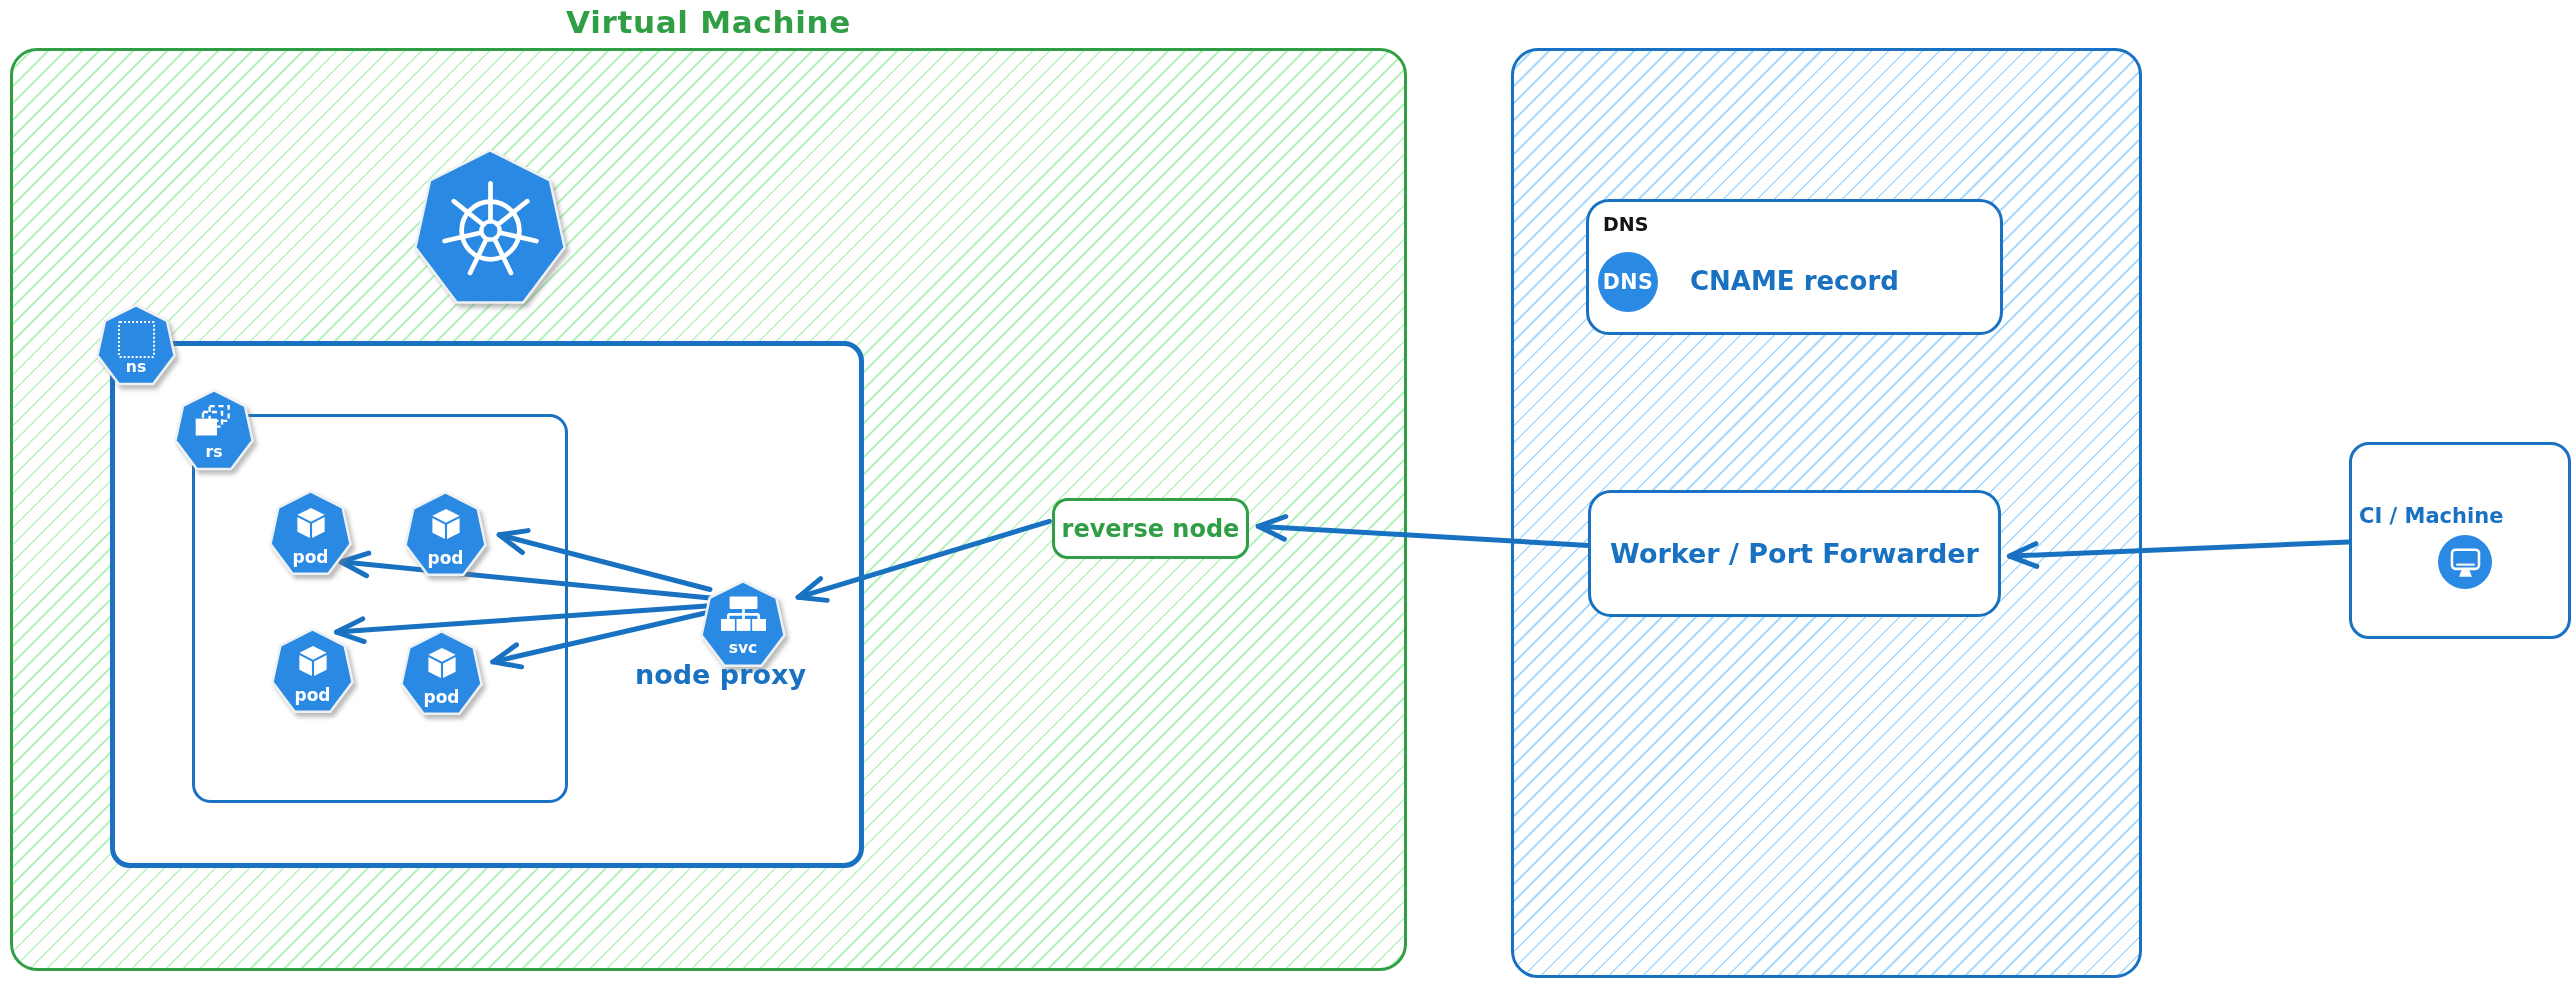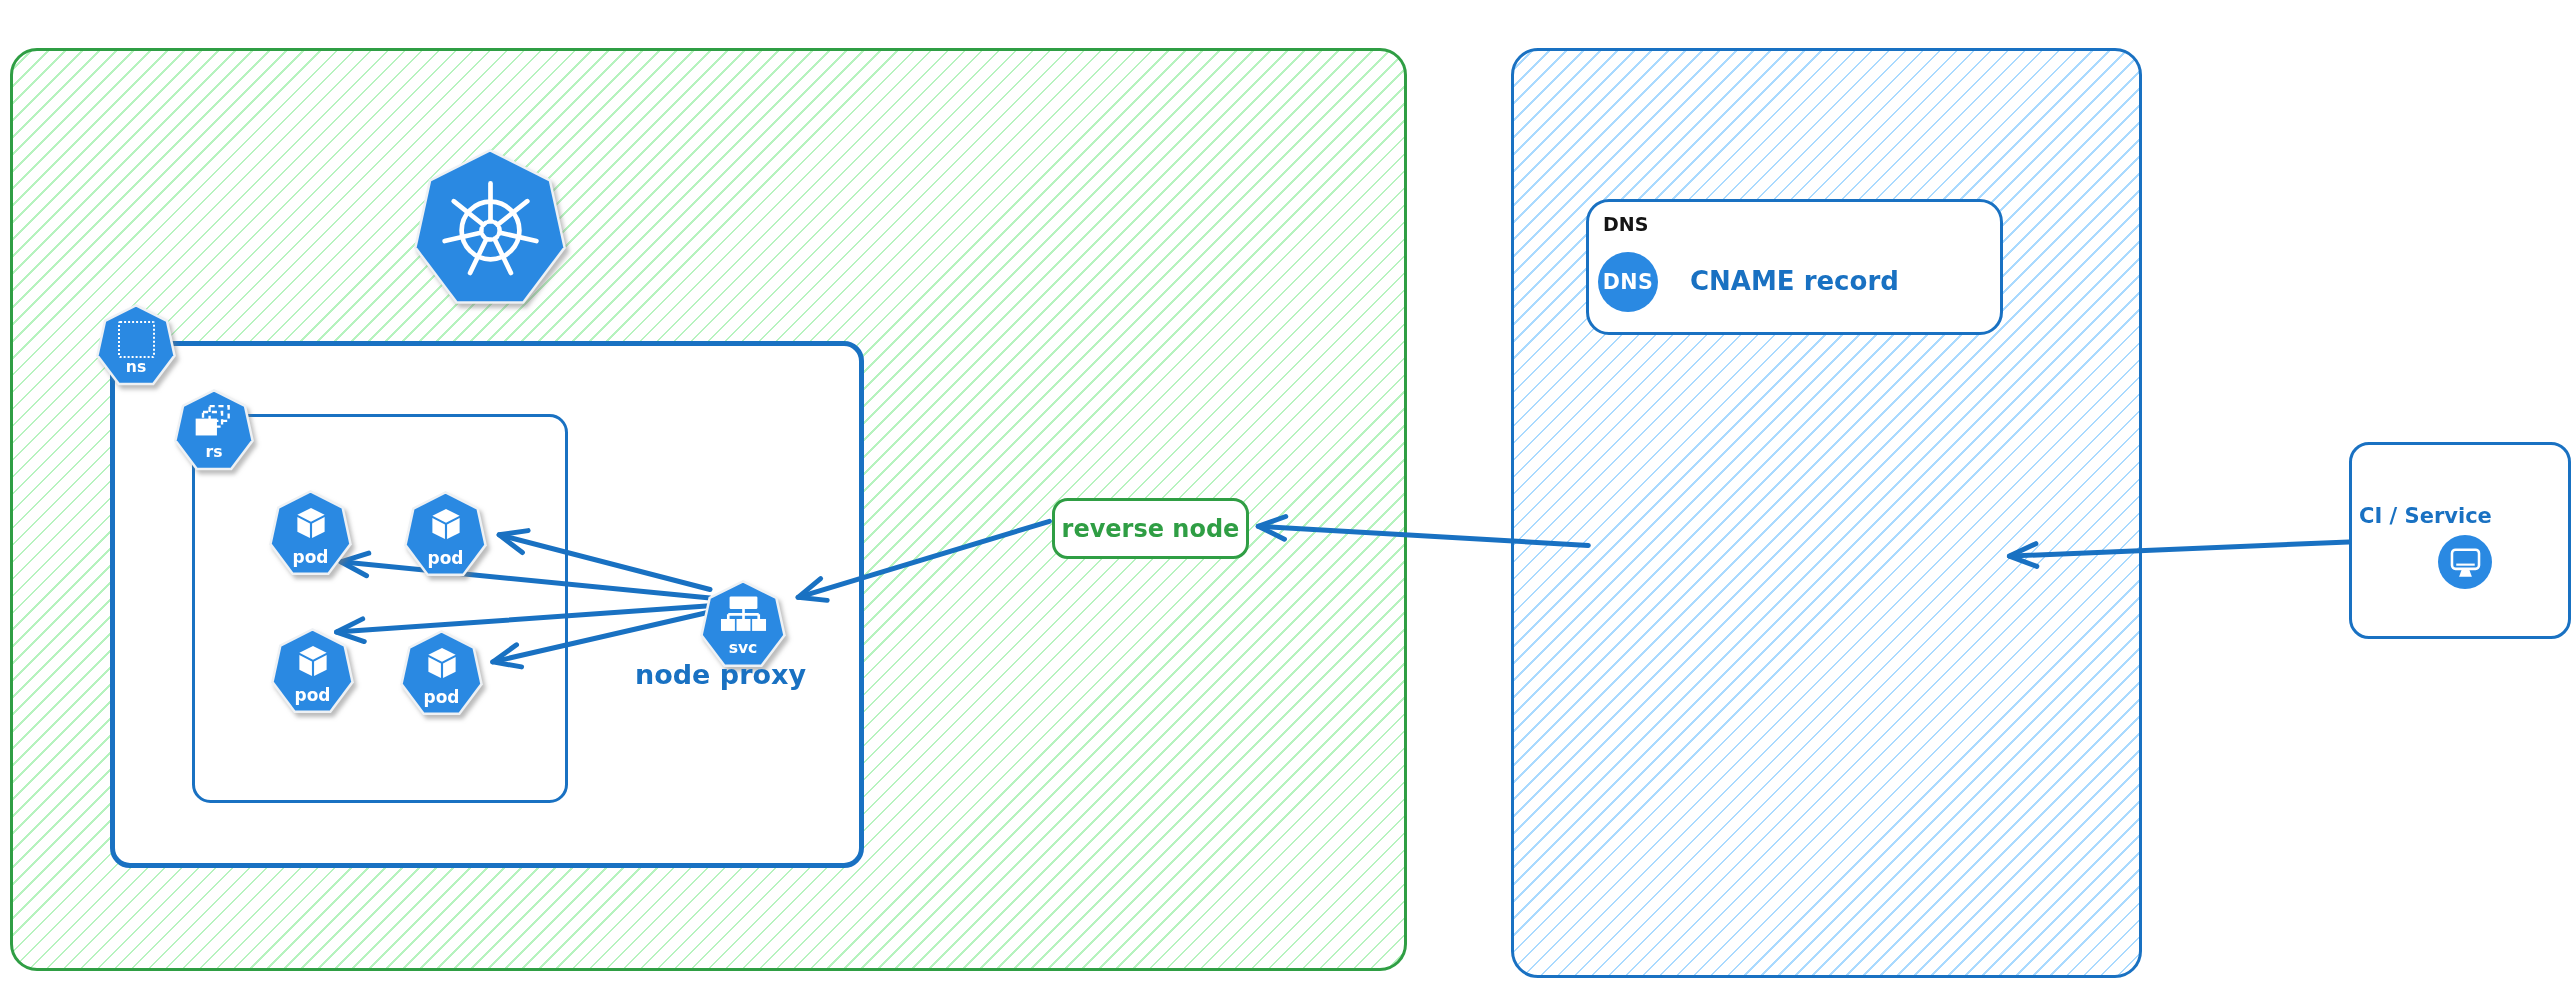--- a/index.html
+++ b/index.html
@@ -43,20 +43,21 @@
   .caption-blue{position:absolute;color:#1971c2;font-weight:600;text-align:left;}
   .caption-green{color:#2f9e44;font-weight:600;}
 
   svg{display:block;}
 </style>
 </head>
 <body>
 
 <div id="canvas">
 
+  <div class="zone-title green abs" style="left:10px;top:4.3px;width:1397px;">Virtual Machine</div>
   <div class="zone green" style="left:10px;top:48px;width:1397px;height:923px;"></div>
 
   <div class="zone blue" style="left:1511px;top:48px;width:631px;height:930px;"></div>
 
   <div class="white-box ns-box" style="left:110px;top:341px;width:754px;height:527px;"></div>
 
   <div class="white-box rs-box" style="left:192px;top:414px;width:376px;height:389px;"></div>
 
   <svg class="abs" style="left:0;top:0;" width="2576" height="983" viewBox="0 0 3628 1384">
     <defs>
@@ -187,23 +188,26 @@
     <span class="caption-green">reverse node</span>
   </div>
 
   <div class="label-box blue" style="left:1586px;top:199px;width:417px;height:136px;"></div>
   <div class="dns-tag" style="left:1603px;top:213px;">DNS</div>
   <div class="badge-circle" style="left:1598px;top:252px;width:60px;height:60px;">
     <span class="badge-text">DNS</span>
   </div>
   <div class="caption-blue" style="left:1690px;top:266px;width:256px;font-size:26px;">CNAME record</div>
 
+  <div class="label-box blue" style="left:1588px;top:490px;width:413px;height:127px;font-size:27px;font-weight:600;color:#1971c2;">
+    <span>Worker / Port Forwarder</span>
+  </div>
 
   <div class="label-box blue" style="left:2349px;top:442px;width:222px;height:197px;border-radius:20px;"></div>
-  <div class="caption-blue" style="left:2359px;top:504px;width:202px;font-size:21px;">CI / Service</div>
+  <div class="caption-blue" style="left:2359px;top:504px;width:202px;font-size:21px;">CI / Machine</div>
   <div class="badge-circle" style="left:2438px;top:535px;width:54px;height:54px;">
     <svg width="37" height="37" viewBox="-26 -26 52 52">
       <rect x="-19" y="-18" width="38" height="27" rx="5" fill="none" stroke="#fff" stroke-width="3.6"></rect>
       <line x1="-13" y1="3" x2="13" y2="3" stroke="#fff" stroke-width="3"></line>
       <polygon points="-5,9 5,9 9,20 -9,20" fill="#fff"></polygon>
     </svg>
   </div>
 
 </div>
 

